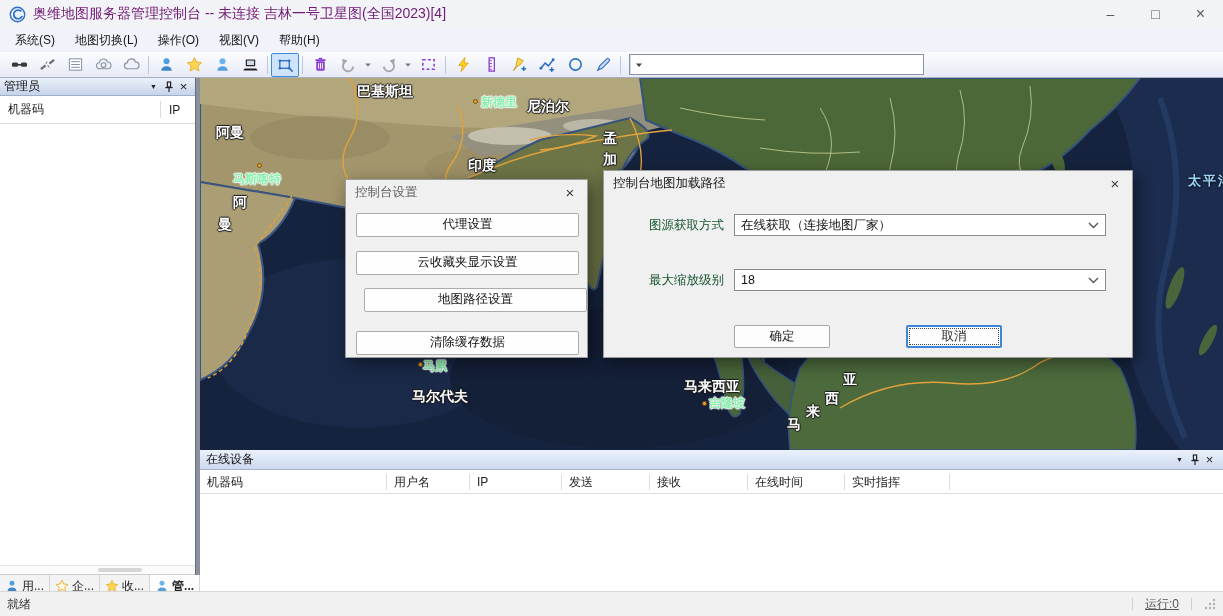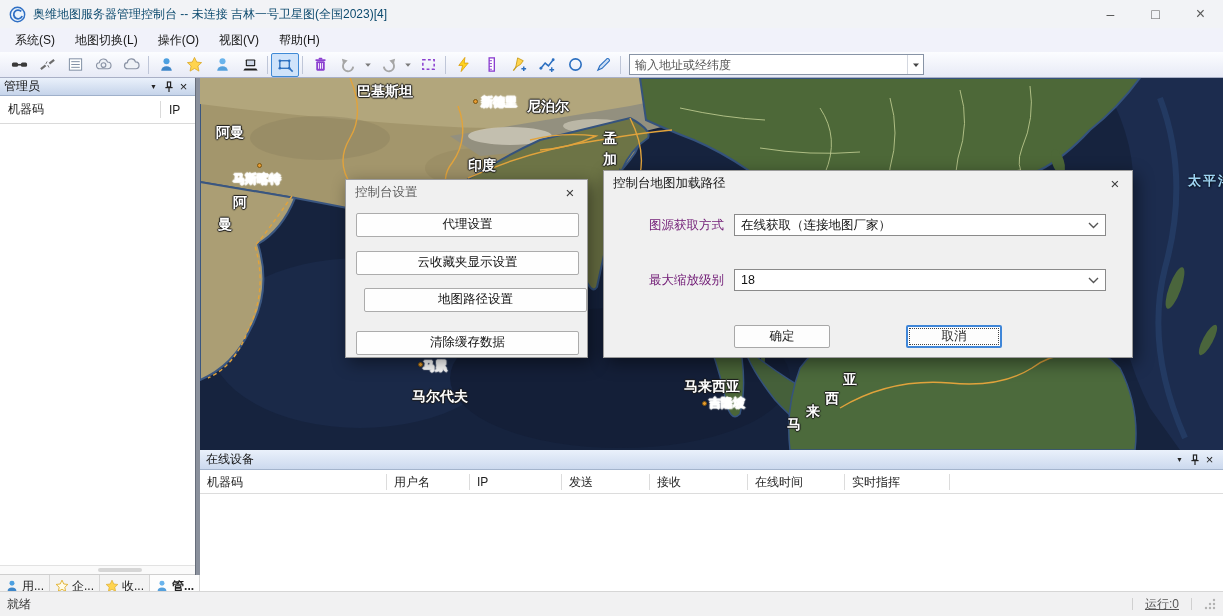--- a/index.html
+++ b/index.html
@@ -1,21 +1,21 @@
 <!DOCTYPE html>
 <html><head>
 <meta charset="utf-8">
 <style>
   html,body{margin:0;padding:0;width:1223px;height:616px;overflow:hidden;
     font-family:"Liberation Sans","DejaVu Sans",sans-serif;font-size:12px;color:#1e1e1e;
     background:#e8e8e8;position:relative;}
   
   .titlebar{height:28px;background:#f2f3f6;display:flex;align-items:center;padding-left:9px;}
   .app-logo{width:17px;height:17px;margin-right:7px;flex:0 0 auto;}
-  .win-title{font-size:12px;color:#0c4a6e;flex:1;white-space:nowrap;overflow:hidden;}
+  .win-title{font-size:14px;color:#701a75;flex:1;white-space:nowrap;overflow:hidden;}
   .win-btn{width:45px;height:28px;display:flex;align-items:center;justify-content:center;
     color:#5a5a5a;font-size:14px;}
   .win-btn.close{font-size:16px;}
   
   .menubar{height:24px;background:#f1f2fa;display:flex;align-items:center;padding-left:5px;}
   .menu-item{padding:3px 10px;color:#161616;}
   
   .toolbar{height:25px;background:linear-gradient(#fcfdff,#e7eaf6);
     border-bottom:1px solid #a9b0c6;display:flex;align-items:center;padding-left:5px;}
   .tool{width:26px;height:22px;display:flex;align-items:center;justify-content:center;border:1px solid transparent;}
@@ -48,36 +48,36 @@
   .lp-thumb{position:absolute;left:98px;top:2px;width:44px;height:4px;background:#d6d6d6;border-radius:2px;}
   .lp-tabs{height:22px;background:#f3f3f3;border-top:1px solid #cfcfcf;display:flex;align-items:stretch;flex:0 0 auto;}
   .tab{display:flex;align-items:center;gap:3px;padding:0 5px;border-right:1px solid #d6d6d6;color:#222;}
   .tab svg{width:14px;height:14px;}
   .tab.active{font-weight:bold;background:#fdfdfd;}
   
   .map-area{position:absolute;left:200px;top:0;right:0;height:372px;overflow:hidden;background:#16233e;}
   .map-svg{position:absolute;left:0;top:0;width:100%;height:100%;}
   .map-label{position:absolute;font-weight:bold;font-size:14px;white-space:nowrap;pointer-events:none;}
   .map-label.country{color:#fff;text-shadow:-1px 0 1px #1c1c1c,1px 0 1px #1c1c1c,0 -1px 1px #1c1c1c,0 1px 1px #1c1c1c;}
-  .map-label.city{color:#ffffff;font-size:12px;
+  .map-label.city{color:#86efac;font-size:12px;
     text-shadow:-1px 0 1px #fff,1px 0 1px #fff,0 -1px 1px #fff,0 1px 1px #fff;}
   .map-label.ocean{color:#9ed4f2;font-size:13px;letter-spacing:2px;text-shadow:0 1px 2px #08121f,1px 0 2px #08121f;}
   .map-dot{position:absolute;width:5px;height:5px;border-radius:50%;background:#e79b2f;border:1px solid #7d5510;box-sizing:border-box;}
   
   .dialog{position:absolute;background:#f0f0f0;border:1px solid #9b9b9b;box-shadow:4px 5px 16px rgba(0,0,0,.45);box-sizing:border-box;}
   .dlg-titlebar{height:24px;display:flex;align-items:center;padding:0 9px;}
   .dlg-title{font-size:12.5px;}
   .dlg-close{margin-left:auto;font-size:15px;color:#3c3c3c;width:16px;text-align:center;}
   .dlg1{left:145px;top:101px;width:243px;height:179px;}
   .dlg1 .dlg-title{color:#5f5f5f;}
   .dlg1 .dlg-btn{position:absolute;left:10px;width:221px;height:22px;background:#fefefe;
     border:1px solid #acacac;border-radius:2px;text-align:center;line-height:20px;font-size:12.5px;color:#111;}
   .dlg2{left:403px;top:92px;width:530px;height:188px;}
   .dlg2 .dlg-title{color:#141414;}
-  .fld-label{position:absolute;left:45px;font-size:12.5px;color:#701a75;}
+  .fld-label{position:absolute;left:45px;font-size:12.5px;color:#14532d;}
   .combo{position:absolute;left:130px;width:372px;height:22px;background:#fff;border:1px solid #8a8a8a;
     display:flex;align-items:center;padding-left:6px;box-sizing:border-box;}
   .combo-value{flex:1;font-size:12.5px;color:#111;}
   .combo .chev{margin-right:6px;}
   .dlg-push{position:absolute;width:96px;height:23px;background:#fdfdfd;border:1px solid #a8a8a8;
     border-radius:2px;text-align:center;line-height:21px;font-size:12.5px;box-sizing:border-box;}
   .dlg-ok{left:130px;top:154px;}
   .dlg-cancel{left:302px;top:154px;border:2px solid #3f86d8;outline:1px dotted #444;outline-offset:-4px;line-height:19px;}
   
   .bottom-panel{position:absolute;left:200px;top:372px;right:0;bottom:0;background:#fff;
@@ -266,21 +266,20 @@
       </span>
       <span class="tool">
         <svg viewBox="0 0 18 18">
           <path d="M3 15 L5 10.5 L12.5 3 a1.8 1.8 0 0 1 2.5 2.5 L7.5 13 Z" fill="#cfe0f5" stroke="#2b6fc0" stroke-width="1.2"></path>
           <path d="M3 15 L5.3 14.4 L3.7 12.7 Z" fill="#2b6fc0"></path>
         </svg>
       </span>
       <span class="tsep"></span>
     </span>
   <span class="search-combo">
-    <input class="search-input" placeholder="输入地址或经纬度" style="">
     <span class="combo-drop">
       <svg width="8" height="8" viewBox="0 0 8 8">
           <polygon points="1,2.5 7,2.5 4,6" fill="#444"></polygon>
         </svg>
     </span>
   </span>
 </div>
 
 <div class="main">
 

